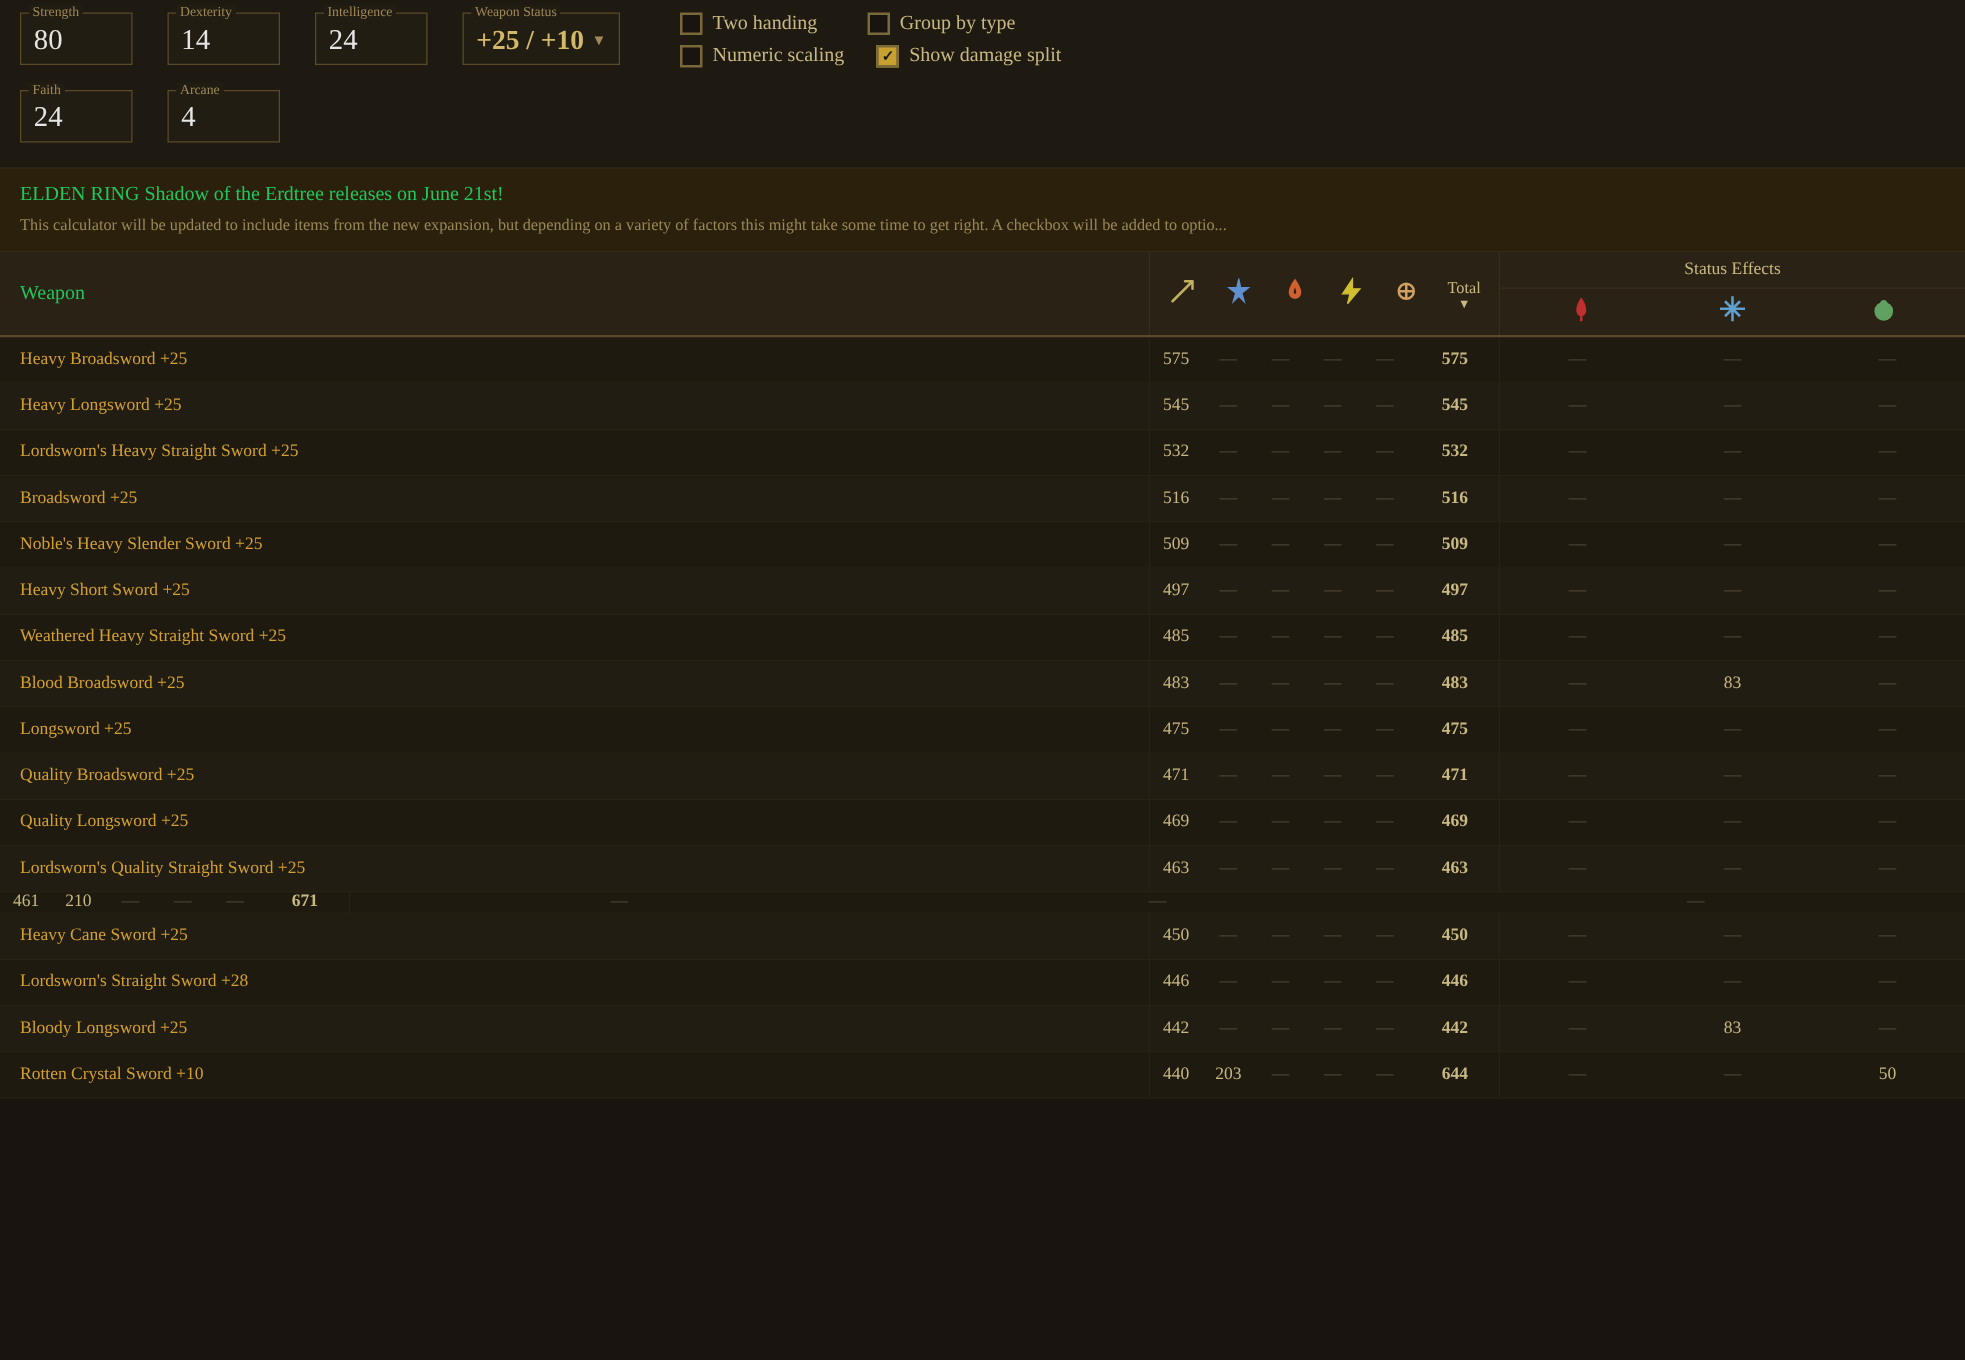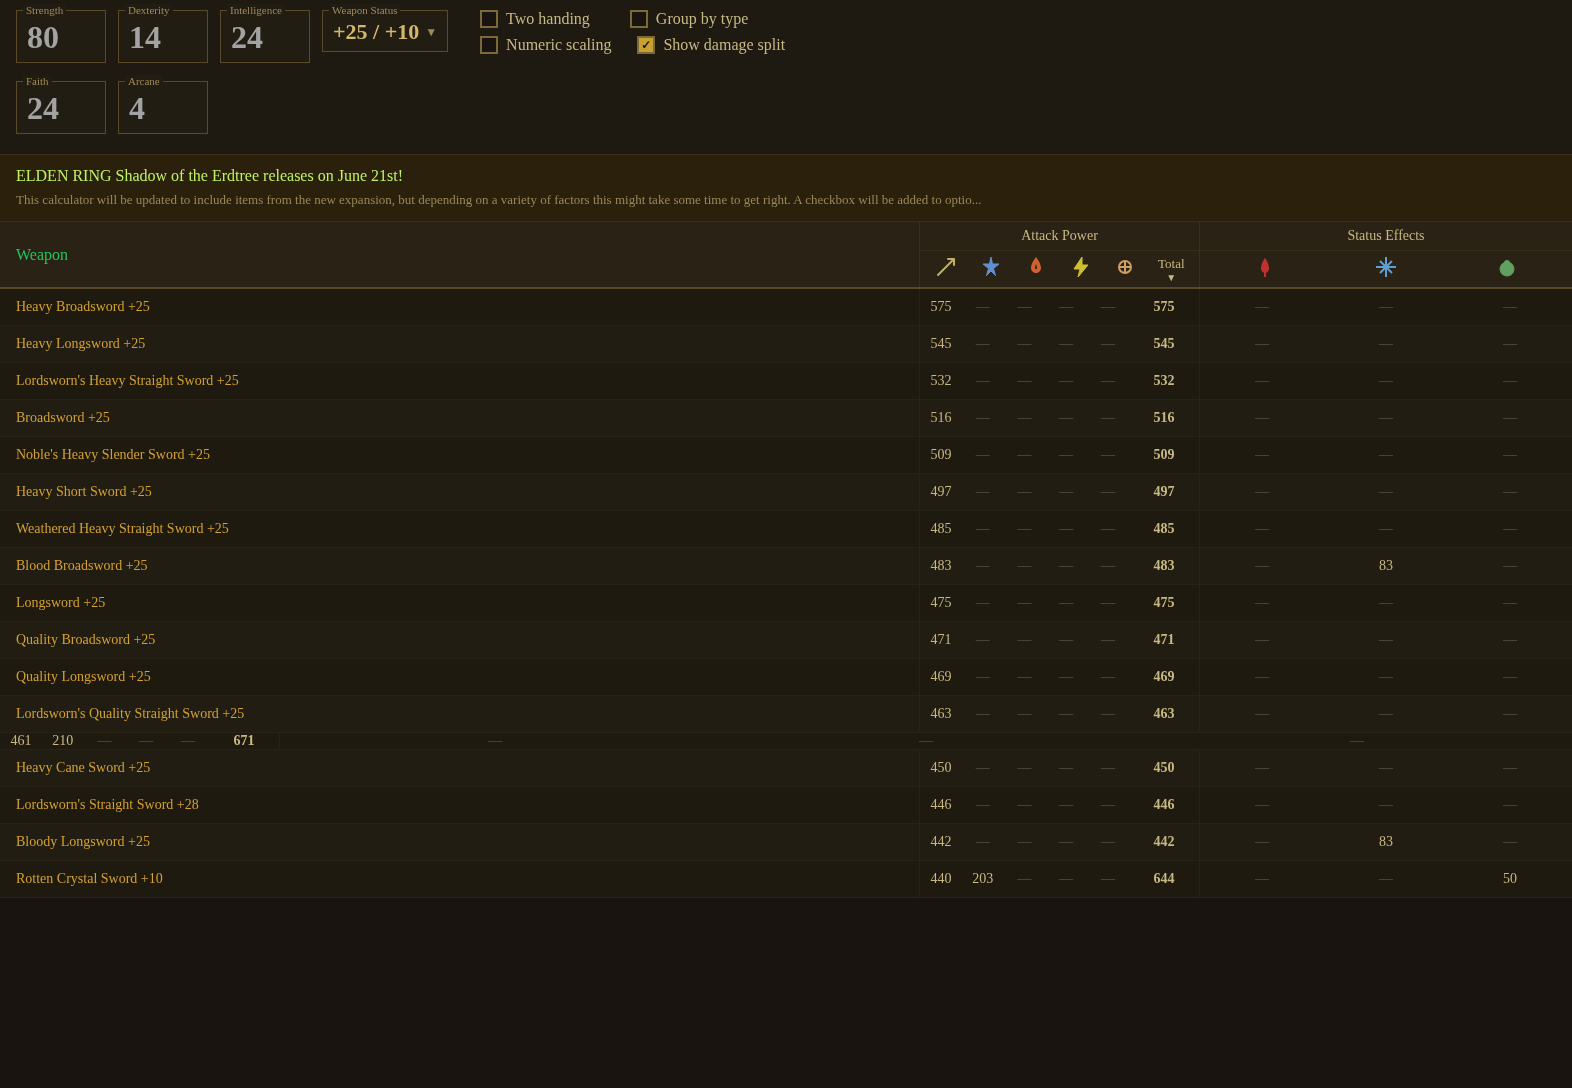--- a/index.html
+++ b/index.html
@@ -14,21 +14,21 @@
 
     
     .controls-area {
       background-color: #1e1a12;
       padding: 10px 16px;
       border-bottom: 1px solid #3a2e1a;
     }
 
     .stat-row {
       display: flex;
-      gap: 12px;
+      gap: 28px;
       margin-bottom: 10px;
       align-items: flex-start;
     }
 
     .stat-group {
       display: flex;
       flex-direction: column;
       border: 1px solid #5a4a2a;
       padding: 4px 10px 6px 10px;
       min-width: 90px;
@@ -40,23 +40,23 @@
       font-size: 11px;
       color: #a08858;
       position: absolute;
       top: -7px;
       left: 6px;
       background: #221d12;
       padding: 0 3px;
     }
 
     .stat-value {
-      font-size: 32px;
-      color: #a3a3a3;
-      font-weight: bold;
+      font-size: 23px;
+      color: #e5e5e5;
+      font-weight: normal;
       padding-top: 4px;
     }
 
     .weapon-level-group {
       display: flex;
       flex-direction: column;
       border: 1px solid #5a4a2a;
       padding: 4px 10px 6px 10px;
       min-width: 120px;
       background: #221d12;
@@ -133,21 +133,21 @@
       border-bottom: 1px solid #3a2e1a;
     }
 
     .announcement-title {
       color: #d4a017;
       font-size: 16px;
       margin-bottom: 6px;
     }
 
     .announcement-title span {
-      color: #bef264;
+      color: #22c55e;
     }
 
     .announcement-text {
       color: #9a8858;
       font-size: 13px;
       line-height: 1.4;
     }
 
     
     .table-container {
@@ -376,21 +376,20 @@
   <div class="announcement-text">This calculator will be updated to include items from the new expansion, but depending on a variety of factors this might take some time to get right. A checkbox will be added to optio...</div>
 </div>
 
 <div class="table-container">
 
   <div class="header-full-row">
     <div class="header-weapon-col">
       <span>Weapon</span>
     </div>
     <div class="header-attack-power-col">
-      <div class="header-ap-title">Attack Power</div>
       <div class="header-ap-icons">
 
         <span title="Physical" style="cursor:pointer;">
           <svg class="icon-svg" viewBox="0 0 24 24" fill="none" xmlns="http://www.w3.org/2000/svg">
             <path d="M4 20L20 4M14 4H20V10M9 15L4 20" stroke="#c0b060" stroke-width="2" stroke-linecap="round" stroke-linejoin="round"></path>
           </svg>
         </span>
 
         <span title="Magic" style="cursor:pointer;">
           <svg class="icon-svg" viewBox="0 0 24 24" fill="none" xmlns="http://www.w3.org/2000/svg">

